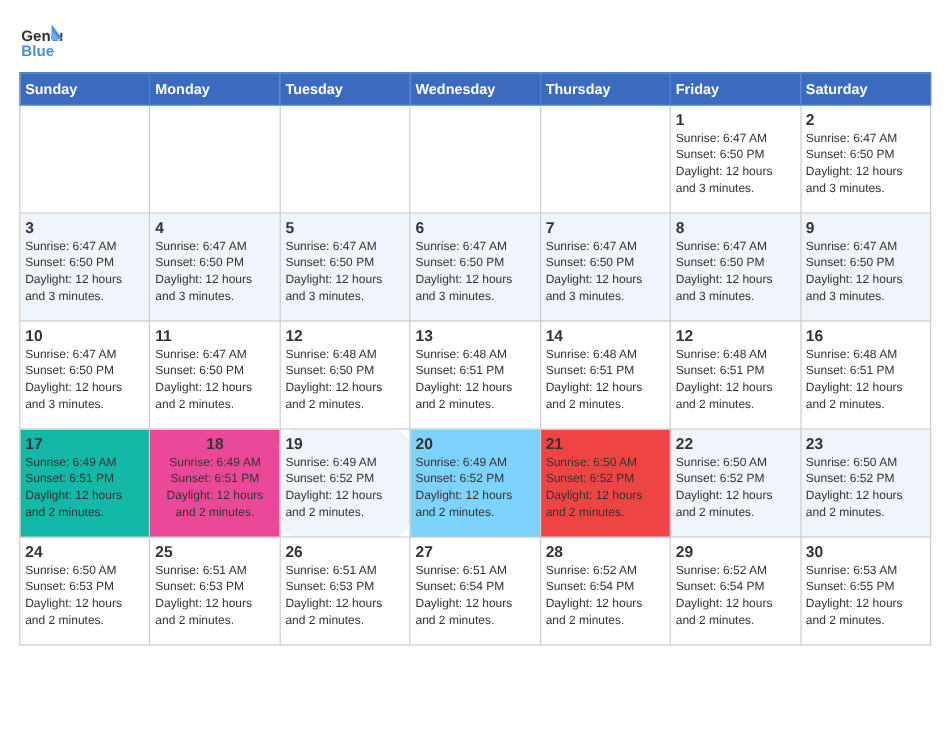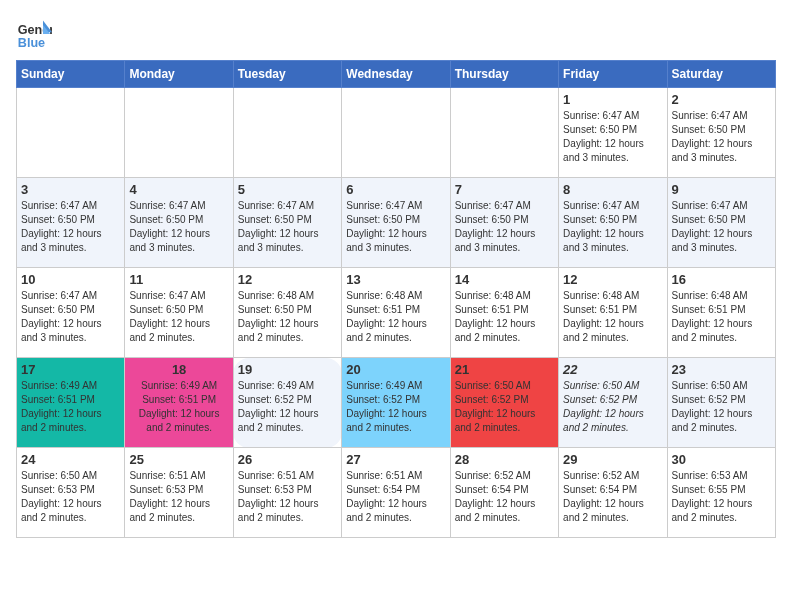--- a/index.html
+++ b/index.html
@@ -231,21 +231,21 @@
           <div class="day-info">Sunrise: 6:49 AM
 Sunset: 6:52 PM
 Daylight: 12 hours and 2 minutes.</div>
         </td>
         <td style="background: #ef4444;">
           <span class="day-num">21</span>
           <div class="day-info">Sunrise: 6:50 AM
 Sunset: 6:52 PM
 Daylight: 12 hours and 2 minutes.</div>
         </td>
-        <td style="background: rgb(240, 244, 251); font-style: italic;">
+        <td style="background: rgb(240, 244, 251);">
           <span class="day-num">22</span>
           <div class="day-info">Sunrise: 6:50 AM
 Sunset: 6:52 PM
 Daylight: 12 hours and 2 minutes.</div>
         </td>
         <td style="background: rgb(240, 244, 251); margin-left: 19px;">
           <span class="day-num">23</span>
           <div class="day-info">Sunrise: 6:50 AM
 Sunset: 6:52 PM
 Daylight: 12 hours and 2 minutes.</div>

